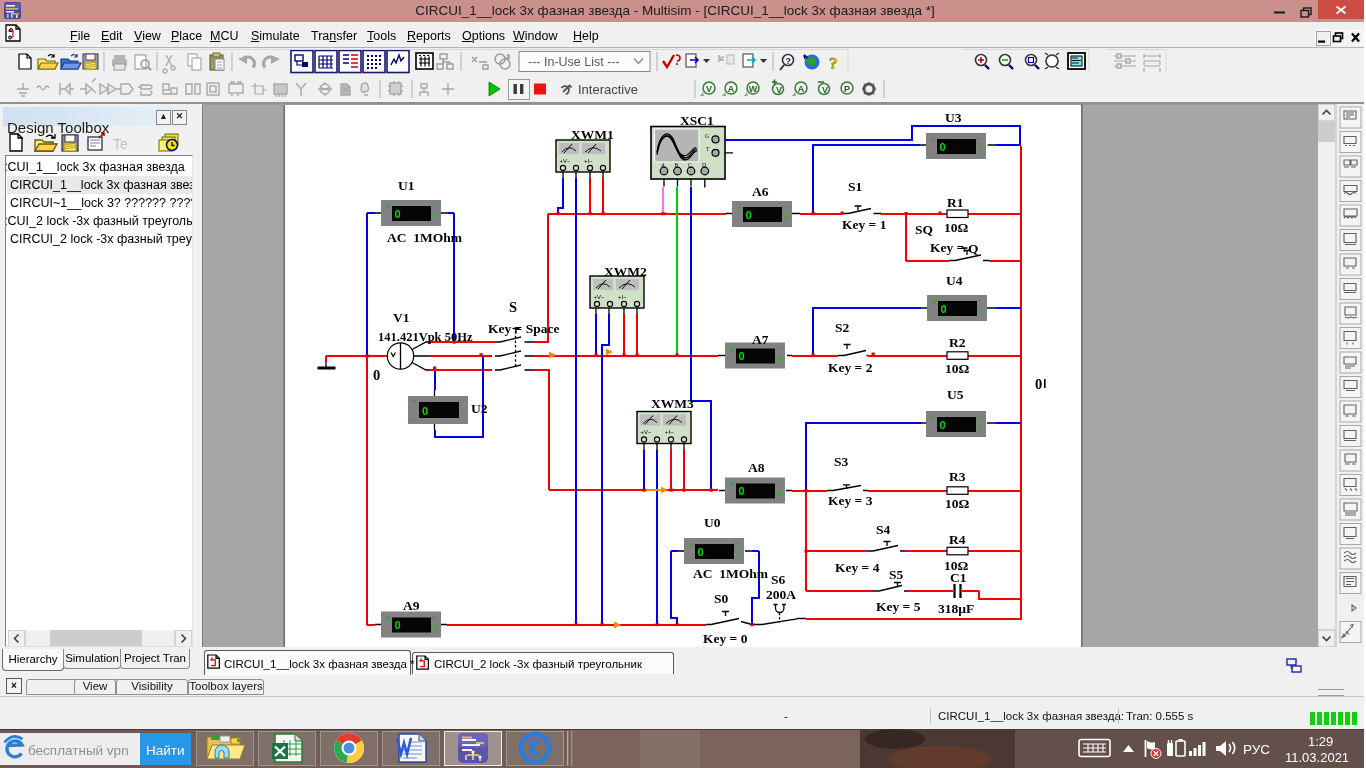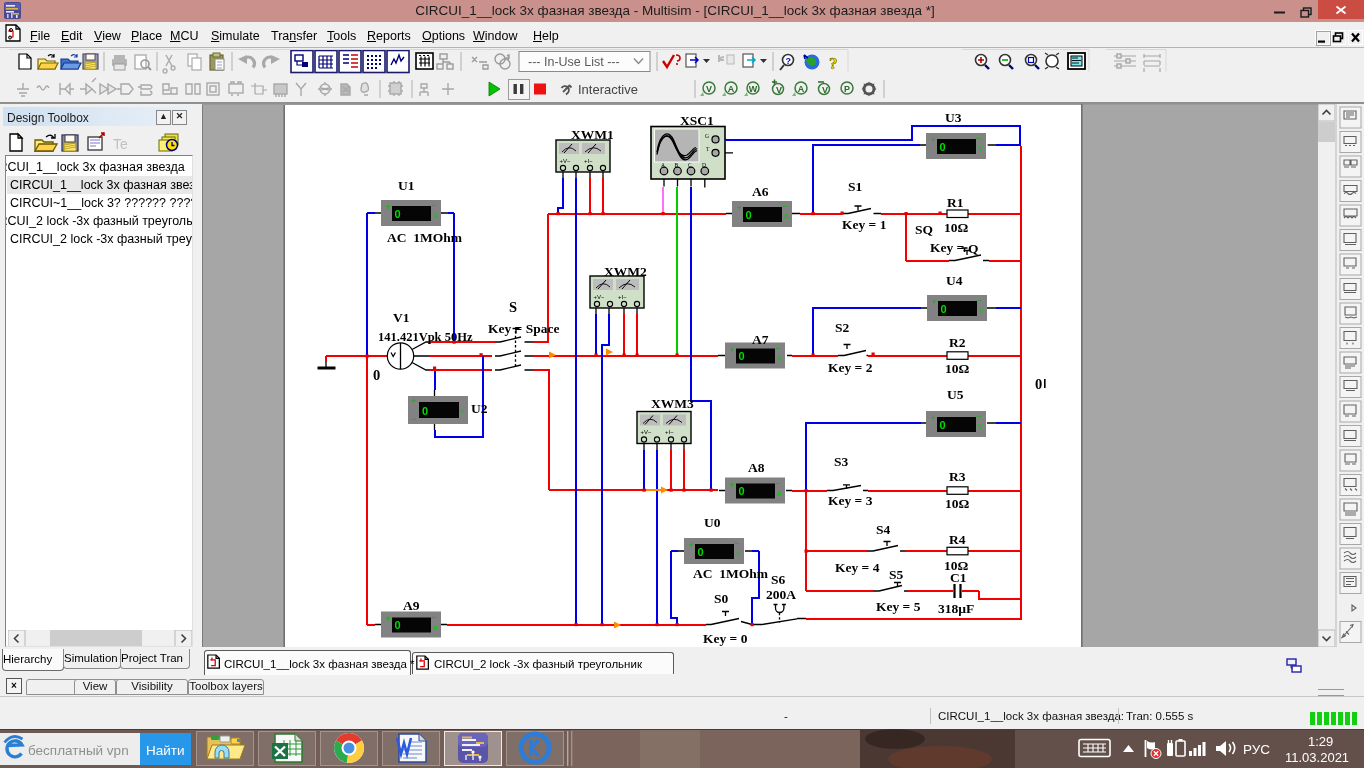--- a/index.html
+++ b/index.html
@@ -5,40 +5,40 @@
   html,body{margin:0;padding:0;}
   #root{position:relative;width:1364px;height:768px;overflow:hidden;
         font-family:"Liberation Sans",sans-serif;background:#f0f0f0;}
   .abs{position:absolute;}
   
   #titlebar{left:0;top:0;width:1366px;height:22px;background:#ca908c;}
   #titletext{left:0px;top:3px;width:1350px;text-align:center;font-size:13.5px;color:#1c1c1c;}
   #closebtn{left:1318px;top:0;width:48px;height:19px;background:#cb4c43;}
   
   #menubar{left:0;top:22px;width:1366px;height:25px;background:#f0f0f0;}
-  .mi{position:absolute;top:7px;font-size:12.5px;color:#000;}
+  .mi{position:absolute;top:7px;font-size:12.5px;color:#000;margin-left:40px;}
   .mi u{text-decoration:underline;}
   
   #tb1{left:0;top:47px;width:1366px;height:29px;background:#f0f0f0;border-top:1px solid #b4b4b4;}
   #tb2{left:0;top:76px;width:1366px;height:26px;background:#f0f0f0;}
   #tbsep{left:0;top:102px;width:1366px;height:2px;background:#909090;border-bottom:1px solid #e8e8e8;}
   
   #lpanel{left:0;top:104px;width:202px;height:543px;background:#f0f0f0;}
   #lp-title{position:absolute;left:3px;top:3px;width:185px;height:19px;
-     background:linear-gradient(90deg,#cfe0f0,#e8f0f8);font-size:12px;color:#1a1a1a;
-     padding:4px 0 0 4px;box-sizing:border-box;}
+     background:linear-gradient(90deg,#cfe0f0,#e8f0f8);font-size:15px;color:#1a1a1a;
+     padding:12px 0 0 4px;box-sizing:border-box;}
   .lp-btn{position:absolute;top:6px;width:13px;height:13px;background:#f2f2f2;
      border:1px solid #888;font-size:9px;line-height:11px;text-align:center;color:#222;}
   #lp-list{position:absolute;left:5px;top:51px;width:188px;height:492px;background:#fff;
      border:1px solid #828282;border-right-color:#e0e0e0;border-bottom-color:#e0e0e0;
      box-sizing:border-box;overflow:hidden;font-size:12.5px;}
   .li{position:absolute;left:1px;width:184px;height:18px;line-height:18px;white-space:nowrap;padding-left:3px;}
   
   .lptab{position:absolute;font-size:11.5px;color:#000;background:#f0f0f0;border:1px solid #8a8a8a;
-     border-top:none;border-radius:0 0 4px 4px;white-space:nowrap;}
+     border-top:none;border-radius:0 0 4px 4px;text-align:center;white-space:nowrap;}
   
   #doctabs{left:202px;top:647px;width:1164px;height:29px;background:#f0f0f0;}
   .dtab{position:absolute;background:#fff;border:1px solid #5a5a5a;border-bottom:none;background:#fbfbfb;
      border-radius:3px 3px 0 0;font-size:12px;white-space:nowrap;}
   
   #sheetstrip{left:0;top:676px;width:1366px;height:20px;background:#f0f0f0;border-bottom:1px solid #d5d5d5;}
   .stab{position:absolute;background:#f0f0f0;border:1px solid #909090;border-radius:3px 3px 0 0;
      font-size:11.5px;text-align:center;color:#111;}
   
   #statusbar{left:0;top:696px;width:1366px;height:33px;background:#f0f0f0;font-size:11.5px;color:#111;}

